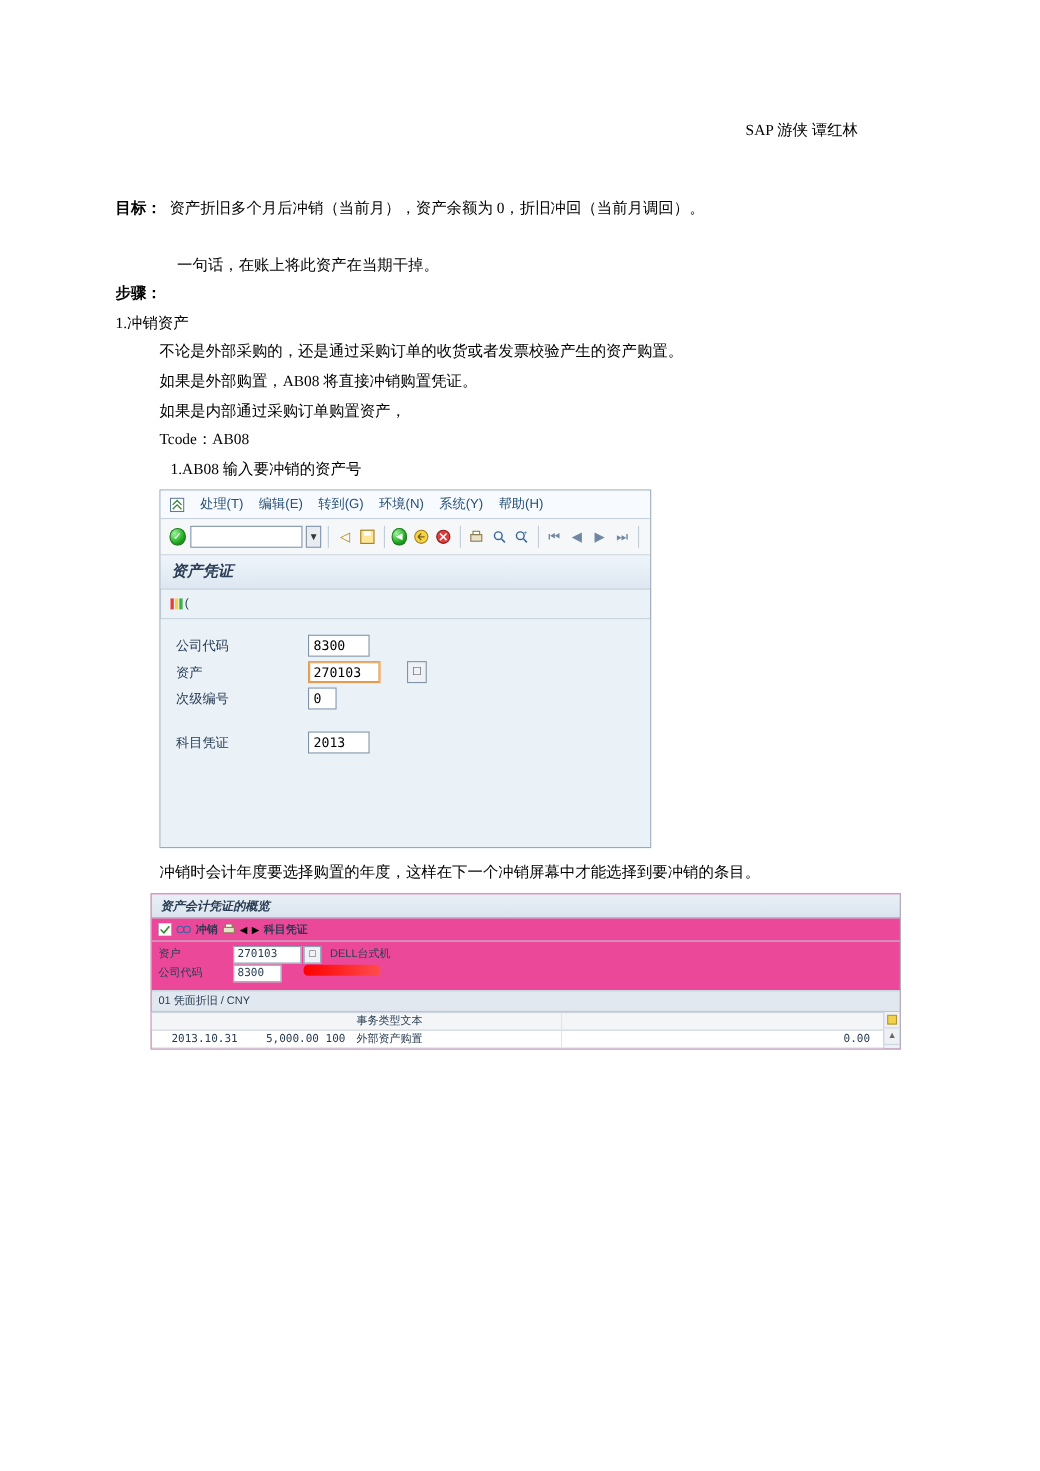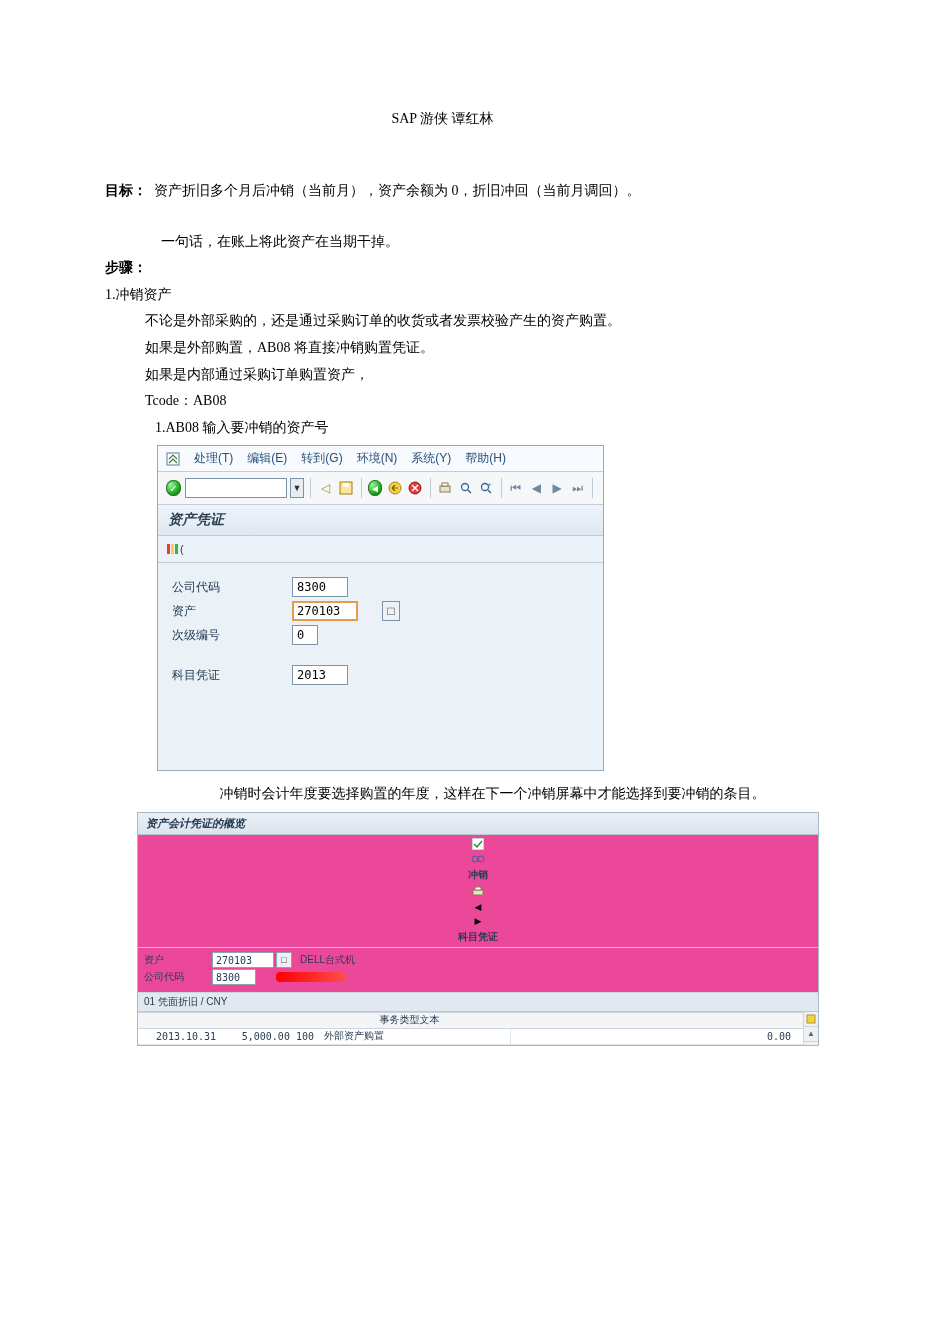--- a/index.html
+++ b/index.html
@@ -13,36 +13,36 @@
   .page {
     padding: 110px 105px 60px 105px;
   }
   .title {
     text-align: center;
     font-size: 25px;
     font-family: "SimSun", "宋体", serif;
     margin-bottom: 8px;
   }
   .author {
-    text-align: center;
+    text-align: right;
     font-size: 14px;
     padding-right: 60px;
     margin-bottom: 50px;
     font-family: "SimSun", serif;
   }
   .line {
     font-size: 14px;
     line-height: 1.9;
   }
   .bold { font-weight: bold; }
   .indent1 { padding-left: 40px; }
 
   
   .sap-form {
-    margin: 4px 0 10px 52px;
+    margin: 4px 0 10px 40px;
     width: 445px;
     border: 1px solid #9aa8b8;
     background: #eaf1f7;
     font-family: "Tahoma","SimSun",sans-serif;
     font-size: 12px;
     color: #253a52;
   }
   .menu-bar {
     display: flex;
     align-items: center;
@@ -165,28 +165,27 @@
     font-style: italic;
     font-weight: bold;
     font-size: 11px;
   }
   .ov-tb {
     padding: 3px 6px;
     border-bottom: 1px solid #bcc7d2;
     display: flex; align-items: center;
     gap: 4px;
     font-size: 10px;
-    flex-direction: column;
   }
   .ov-tb .bold-lbl { font-weight: bold; }
   .ov-head {
     padding: 4px 6px 6px 6px;
     border-bottom: 1px solid #cdd5de;
   }
-  .ov-row { display: flex; align-items: center; height: 17px; }
+  .ov-row { display: flex; align-items: flex-start; height: 17px; }
   .ov-label { width: 68px; color: #273c52; }
   .ov-field {
     height: 14px; background:#fff; border:1px solid #8ea1b3;
     padding: 0 3px; font-size: 10px; font-family:"Consolas",monospace;
     display:inline-flex; align-items:center;
   }
   .ov-w68 { width: 54px; }
   .ov-w38 { width: 36px; }
   .ov-sh {
     width: 14px; height: 14px; border:1px solid #8ea1b3;
@@ -215,21 +214,20 @@
     border-bottom:1px solid #e1e5ea;
     height: 15px;
     align-items:center;
     font-size:10px;
     font-family:"Consolas","Tahoma",monospace;
   }
   .ov-grid-row.header {
     background:#f3f5f7;
     border-top:1px solid #cdd5de;
     border-bottom:1px solid #cdd5de;
-    flex-direction:column;
   }
   .ov-c1 { width: 84px; padding-left: 6px; text-align:center; padding-right:6px; }
   .ov-c2 { width: 80px; text-align:right; padding-right:6px; }
   .ov-c3 { width: 186px; padding-left: 4px; }
   .ov-c4 { width: 180px; border-left:1px solid #e1e5ea; height:100%; }
   .ov-c5 { width: 100px; text-align:right; padding-right:8px; }
   .ov-scroll {
     width: 14px;
     background:#eef1f4; border-left:1px solid #cdd5de;
     display:flex; flex-direction:column;
@@ -354,21 +352,21 @@
       </div>
       <div class="gap-row"></div>
       <div class="frow">
         <span class="flabel">科目凭证</span>
         <span class="fval w60">2013</span>
       </div>
       <div style="height:55px;"></div>
     </div>
   </div>
 
-  <div class="line" style="text-indent:40px;text-align:center;">冲销时会计年度要选择购置的年度，这样在下一个冲销屏幕中才能选择到要冲销的条目。</div>
+  <div class="line" style="text-indent:40px;">冲销时会计年度要选择购置的年度，这样在下一个冲销屏幕中才能选择到要冲销的条目。</div>
 
   <div class="sap-ov">
     <div class="ov-title">资产会计凭证的概览</div>
     <div class="ov-tb">
       <span>
         <svg width="12" height="12">
             <rect x="0" y="0" width="12" height="12" fill="#fff" stroke="#9aa8b8"></rect>
             <path d="M2 6 L5 9 L10 3" stroke="#2a8a2a" stroke-width="1.4" fill="none"></path>
           </svg>
       </span>

